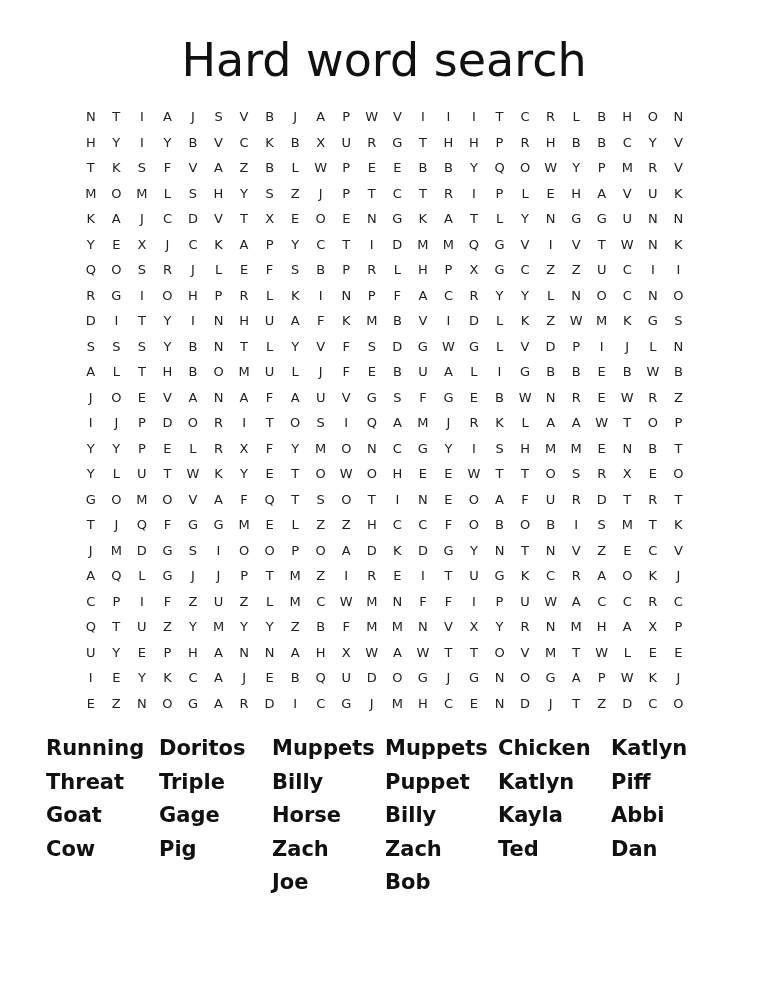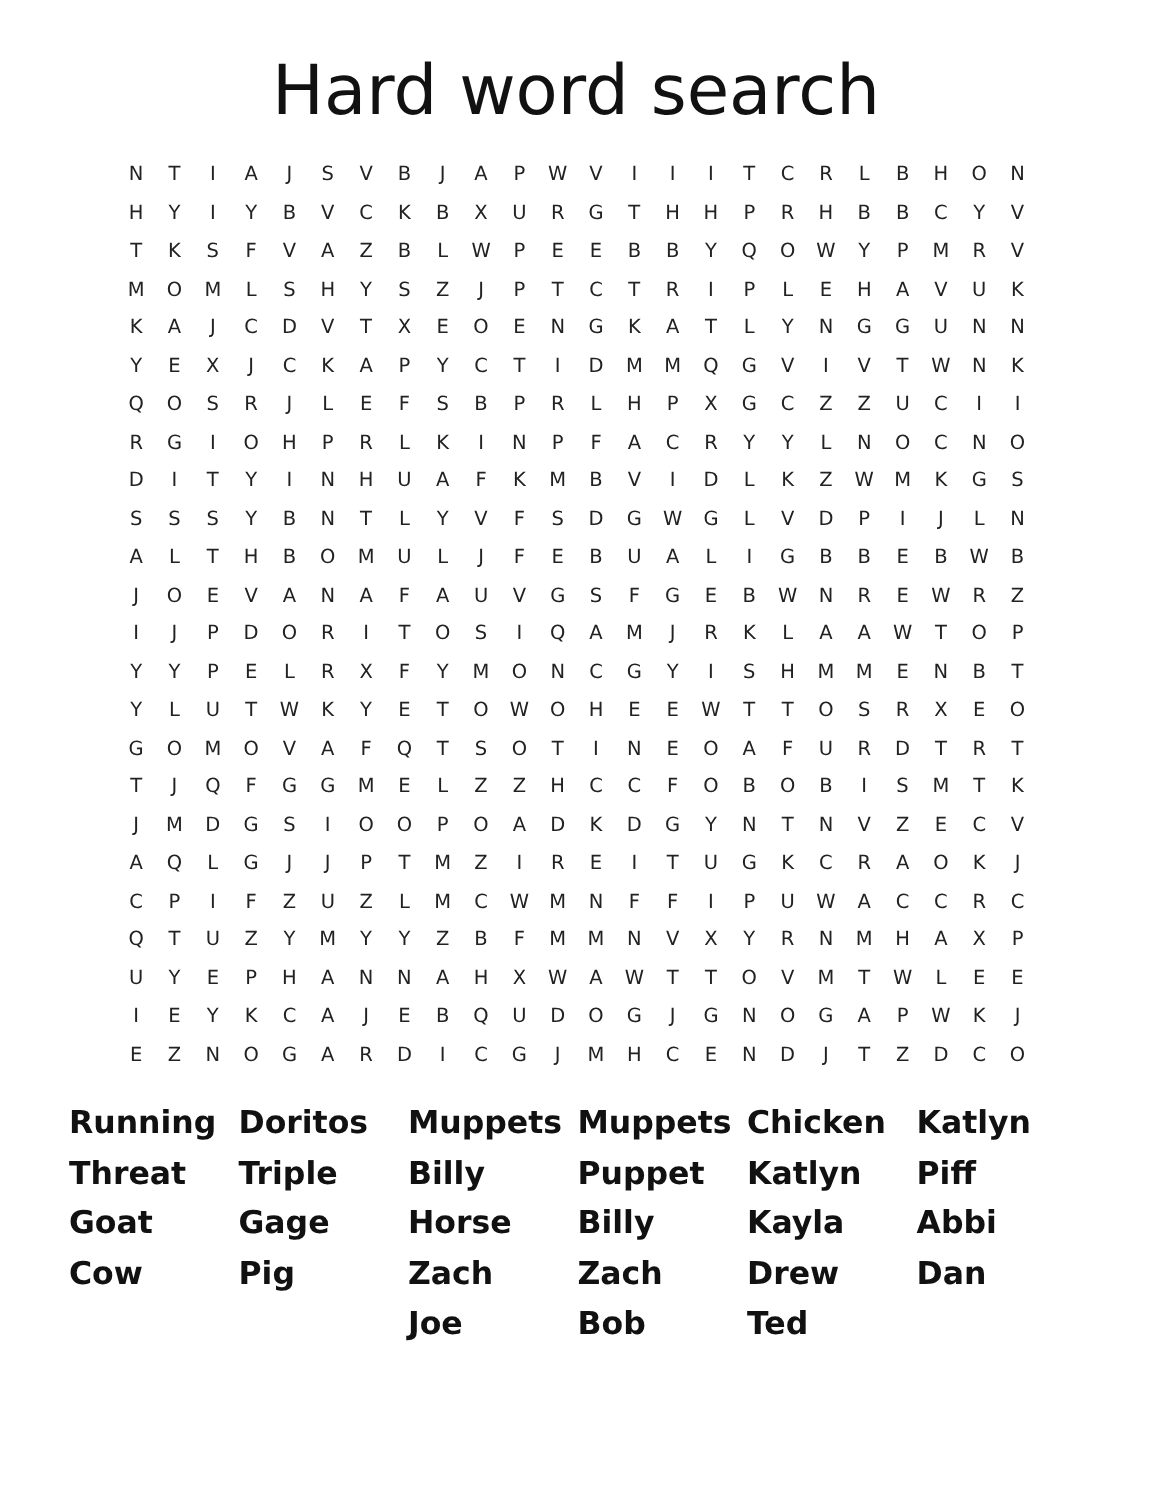--- a/index.html
+++ b/index.html
@@ -625,21 +625,20 @@
       <span class="word">Muppets</span>
       <span class="word">Puppet</span>
       <span class="word">Billy</span>
       <span class="word">Zach</span>
       <span class="word">Bob</span>
     </div>
     <div class="word-col">
       <span class="word">Chicken</span>
       <span class="word">Katlyn</span>
       <span class="word">Kayla</span>
-      <span class="word">Drew</span>
       <span class="word">Ted</span>
     </div>
     <div class="word-col">
       <span class="word">Katlyn</span>
       <span class="word">Piff</span>
       <span class="word">Abbi</span>
       <span class="word">Dan</span>
     </div>
   </div>
 

